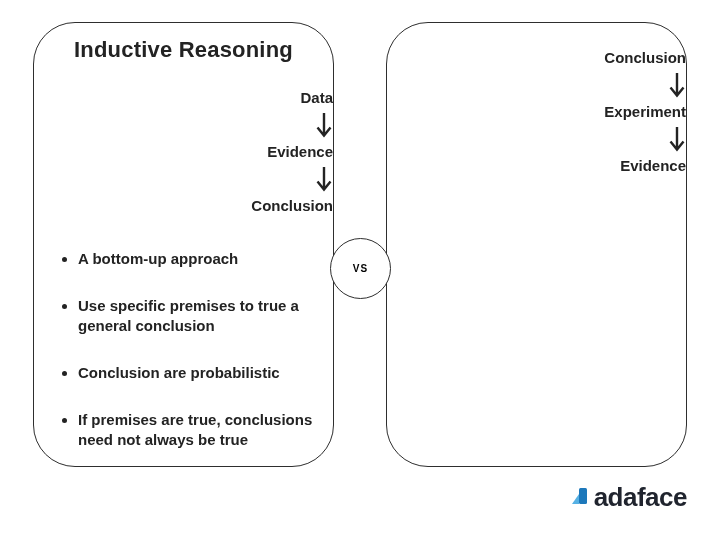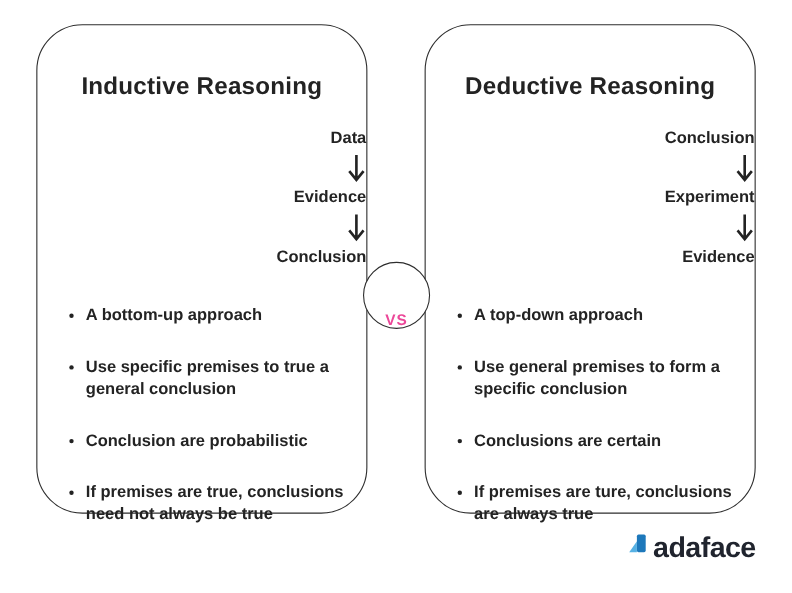--- a/index.html
+++ b/index.html
@@ -20,21 +20,21 @@
     border: 1.6px solid #2e2e2e;
     border-radius: 42px;
     box-sizing: border-box;
     background: #ffffff;
   }
   .panel-left  { left: 33px; }
   .panel-right { left: 386px; }
 
   .panel-title {
     text-align: center;
-    margin-top: 42px;
+    margin-top: 14px;
     font-size: 22px;
     font-weight: bold;
     letter-spacing: 0.2px;
     color: #232323;
   }
 
   .flow {
     display: flex;
     flex-direction: column;
     align-items: flex-end;
@@ -62,35 +62,35 @@
     position: absolute;
     left: 330px;
     top: 238px;
     width: 61px;
     height: 61px;
     box-sizing: border-box;
     border: 1.6px solid #2e2e2e;
     border-radius: 50%;
     background: #ffffff;
     display: flex;
-    align-items: flex-end;
+    align-items: center;
     justify-content: center;
-    font-size: 14px;
+    font-size: 10px;
     font-weight: bold;
     letter-spacing: 1px;
-    color: #ec4899;
+    color: #000000;
     z-index: 2;
   }
 
   .logo {
     position: absolute;
     top: 483px;
     right: 33px;
     display: flex;
-    align-items: flex-start;
+    align-items: flex-end;
     gap: 6px;
   }
   .logo-icon { margin-bottom: 5px; }
   .logo-text {
     font-size: 26px;
     font-weight: bold;
     letter-spacing: -0.5px;
     color: #20242e;
     line-height: 28px;
   }
@@ -117,38 +117,31 @@
     <li>Conclusion are probabilistic</li>
     <li>If premises are true, conclusions need not always be true</li>
   </ul>
 </div>
 
 <div class="vs-badge">
   <span>VS</span>
 </div>
 
 <div class="panel panel-right">
-  <div class="panel-title">Deductive Reasoning</div>
   <div class="flow">
     <div class="flow-label">Conclusion</div>
     <svg class="flow-arrow" width="18" height="26" viewBox="0 0 18 26">
       <path d="M9 1 V22 M2.5 15.5 L9 23.5 L15.5 15.5" stroke="#232323" stroke-width="2.4" fill="none"></path>
     </svg>
     <div class="flow-label">Experiment</div>
     <svg class="flow-arrow" width="18" height="26" viewBox="0 0 18 26">
       <path d="M9 1 V22 M2.5 15.5 L9 23.5 L15.5 15.5" stroke="#232323" stroke-width="2.4" fill="none"></path>
     </svg>
     <div class="flow-label">Evidence</div>
   </div>
-  <ul class="bullets">
-    <li>A top-down approach</li>
-    <li>Use general premises to form a specific conclusion</li>
-    <li>Conclusions are certain</li>
-    <li>If premises are ture, conclusions are always true</li>
-  </ul>
 </div>
 
 <div class="logo">
   <svg class="logo-icon" width="17" height="21" viewBox="0 0 17 21">
     <polygon points="1,19 8,9 8,19" fill="#56b1e4"></polygon>
     <rect x="8" y="3" width="8" height="16" rx="1.5" fill="#1d78bb"></rect>
   </svg>
   <span class="logo-text">adaface</span>
 </div>
 

